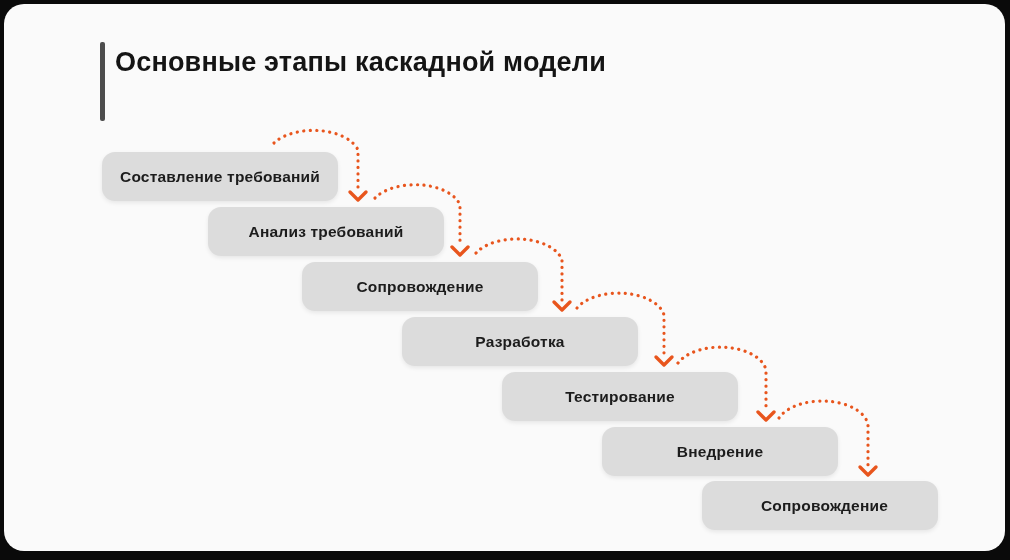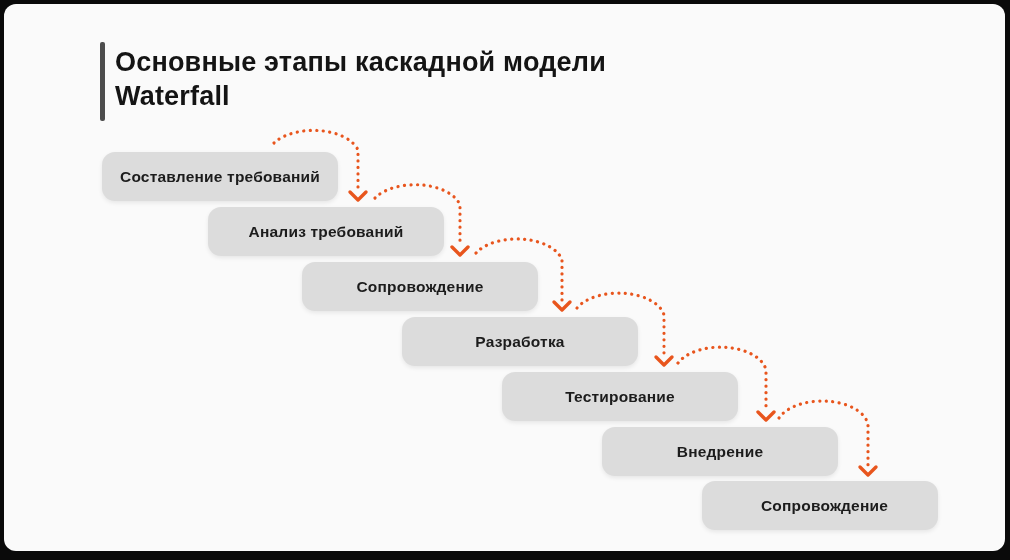--- a/index.html
+++ b/index.html
@@ -18,21 +18,21 @@
   }
   .frame{
     position:relative;
     width:1010px;height:560px;
     background:var(--frame-bg);
   }
   .card{
     position:absolute;
     left:4px;top:4px;right:5px;bottom:9px;
     background:var(--card-bg);
-    border-radius:12px;
+    border-radius:20px;
   }
   .accent-bar{
     position:absolute;
     left:96px;top:38px;
     width:5px;height:79px;
     background:var(--accent-bar);
     border-radius:2px;
   }
   .title{
     position:absolute;
@@ -91,21 +91,20 @@
 </head>
 <body>
 
 <div class="frame">
   <div class="card">
 
     <div class="accent-bar"></div>
 
     <h1 class="title">
       <span>Основные этапы каскадной модели</span>
-      <span>Waterfall</span>
     </h1>
 
     <svg class="arrows" viewBox="0 0 1010 560" xmlns="http://www.w3.org/2000/svg">
       <g>
         <path class="dots" d="M 270,139 A 46,26 0 0 1 354,146 L 354,187"></path>
         <path class="head" d="M 346,188 L 354,196 L 362,188"></path>
       </g>
       <g>
         <path class="dots" d="M 371,194 A 46,26 0 0 1 456,201 L 456,242"></path>
         <path class="head" d="M 448,243 L 456,251 L 464,243"></path>

